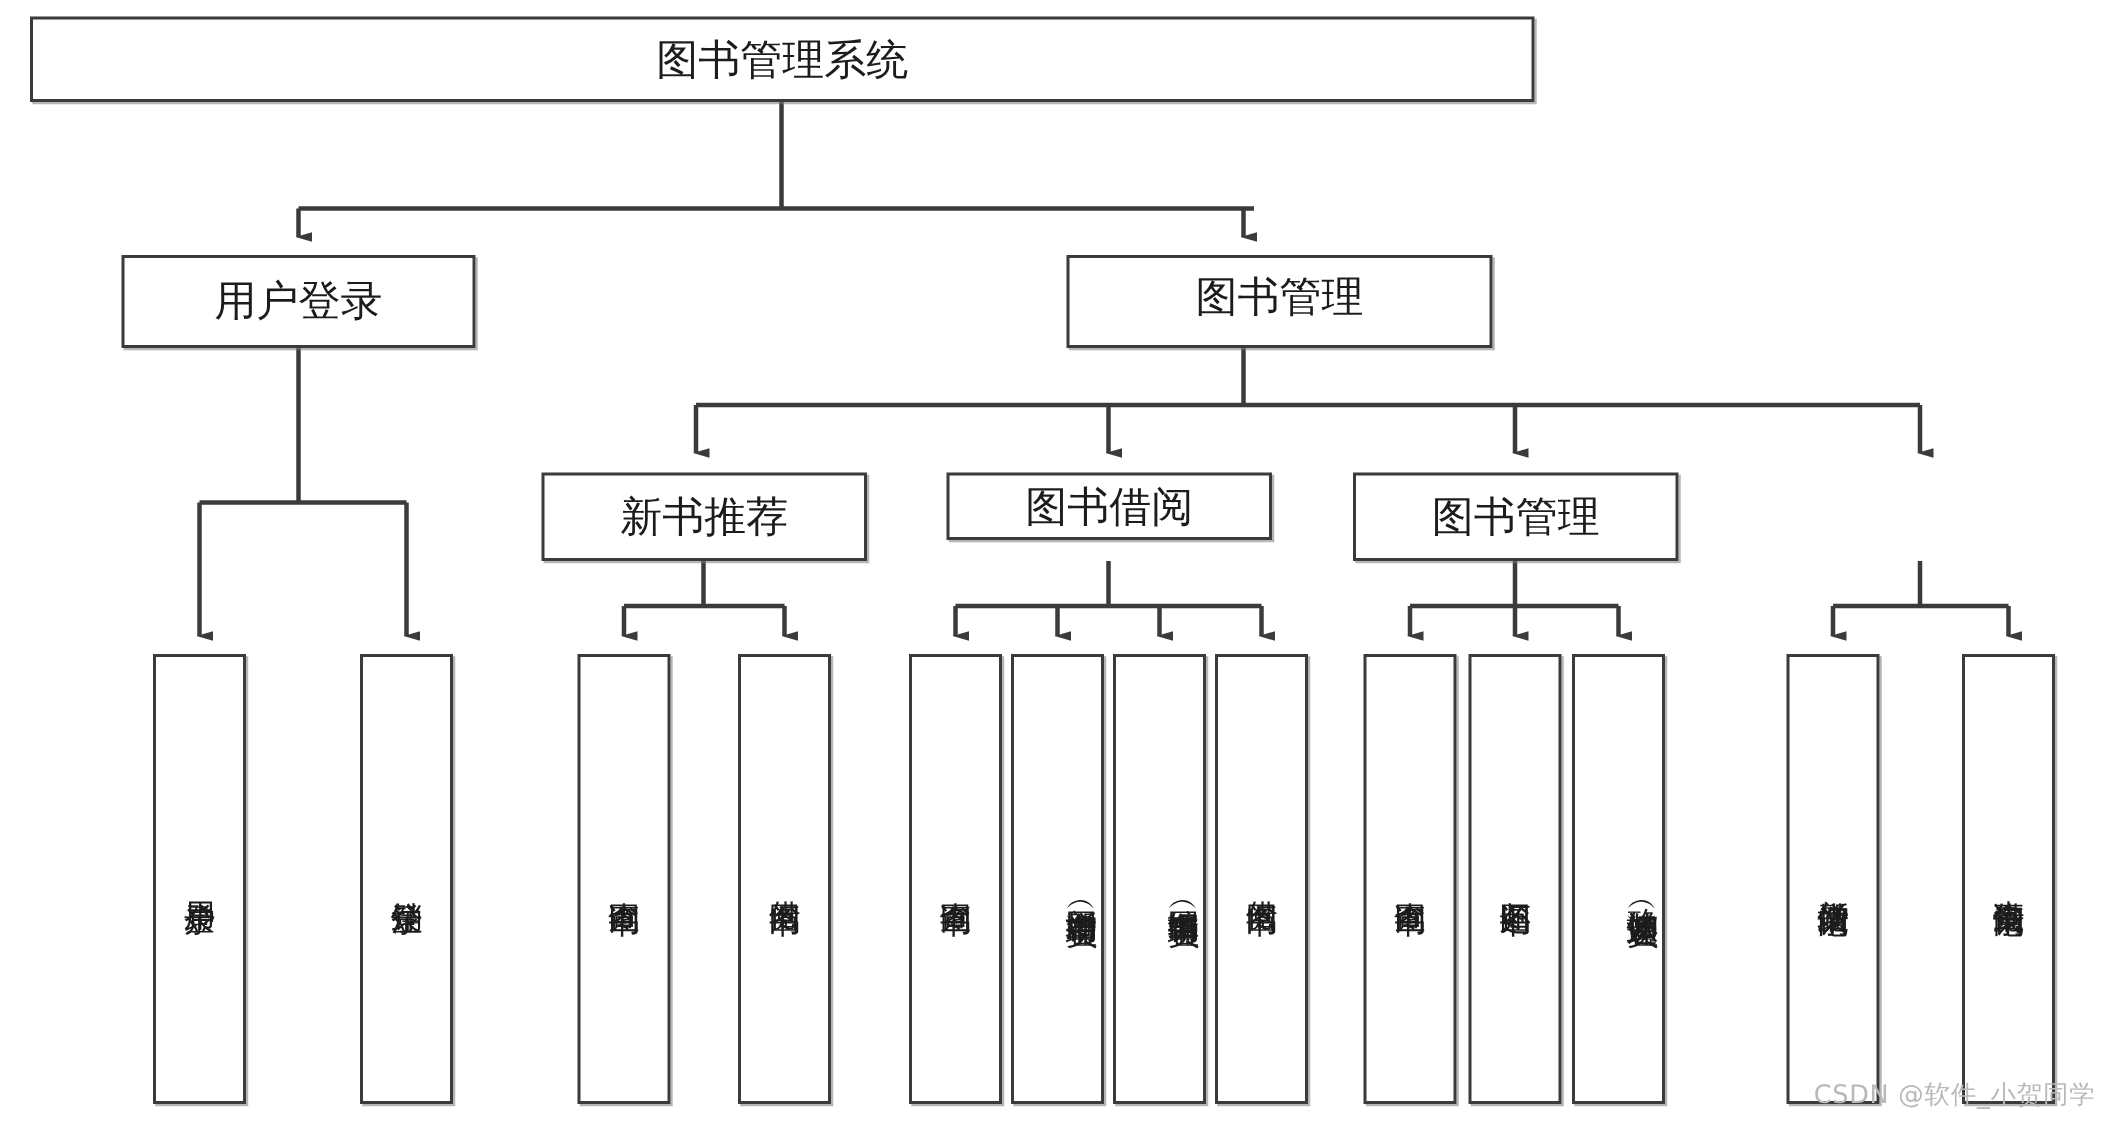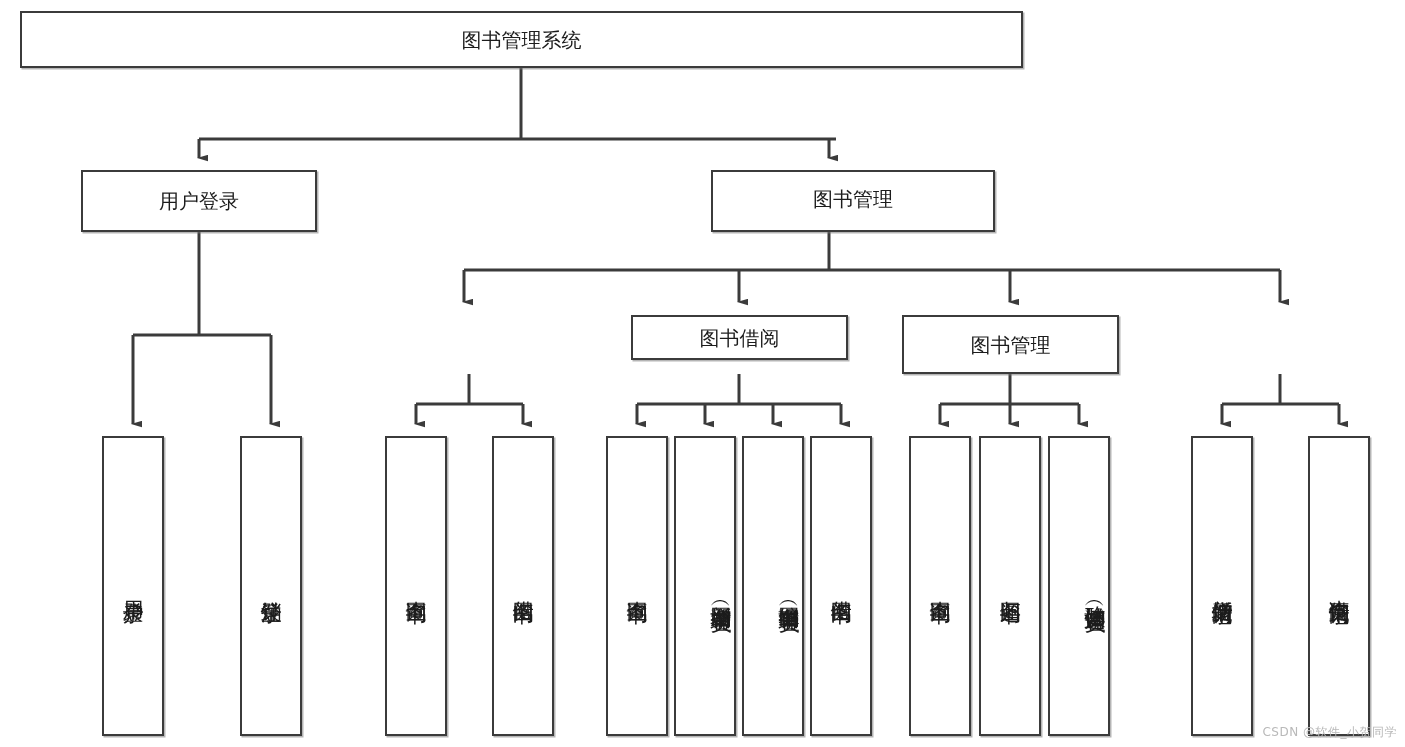--- a/index.html
+++ b/index.html
@@ -29,21 +29,21 @@
     background: #ffffff;
     border: 2px solid #3b3b3b;
     box-shadow: 1.5px 1.5px 0 0 rgba(120,120,120,0.55);
     display: flex;
     align-items: center;
     justify-content: center;
     color: #1c1c1c;
   }
   .node.horiz {
     writing-mode: horizontal-tb;
-    font-size: 20px;
+    font-size: 28px;
     line-height: 1.2;
     text-align: right;
   }
   .node.vert {
     writing-mode: vertical-rl;
     text-orientation: upright;
     font-size: 21px;
     line-height: 1.25;
     letter-spacing: 1px;
     align-items: flex-start;
@@ -55,21 +55,21 @@
     padding-top: 0;
   }
   .node-label {
     display: block;
     white-space: pre-line;
   }
   .watermark {
     position: absolute;
     right: 8px;
     bottom: 6px;
-    font-size: 12px;
+    font-size: 17px;
     color: #b9b9b9;
     letter-spacing: 0.5px;
     white-space: nowrap;
     margin-left: 24px;
   }
 </style>
 </head>
 <body>
 
 <div id="canvas">
@@ -128,20 +128,23 @@
     <span class="node-label">图书管理系统</span>
   </div>
 
   <div class="node horiz" style="left:81px; top:170px; width:236px; height:62px;">
     <span class="node-label">用户登录</span>
   </div>
   <div class="node horiz" style="left:711px; top:170px; width:284px; height:62px;font-family:Liberation Mono, monospace;">
     <span class="node-label">图书管理</span>
   </div>
 
+  <div class="node horiz" style="left:361px; top:315px; width:217px; height:59px;">
+    <span class="node-label">新书推荐</span>
+  </div>
   <div class="node horiz" style="left:631px; top:315px; width:217px; height:45px;">
     <span class="node-label">图书借阅</span>
   </div>
   <div class="node horiz" style="left:902px; top:315px; width:217px; height:59px;">
     <span class="node-label">图书管理</span>
   </div>
 
   <div class="node vert center-text" style="left:102px; top:436px; width:62px; height:300px;">
     <span class="node-label">用户登录</span>
   </div>

